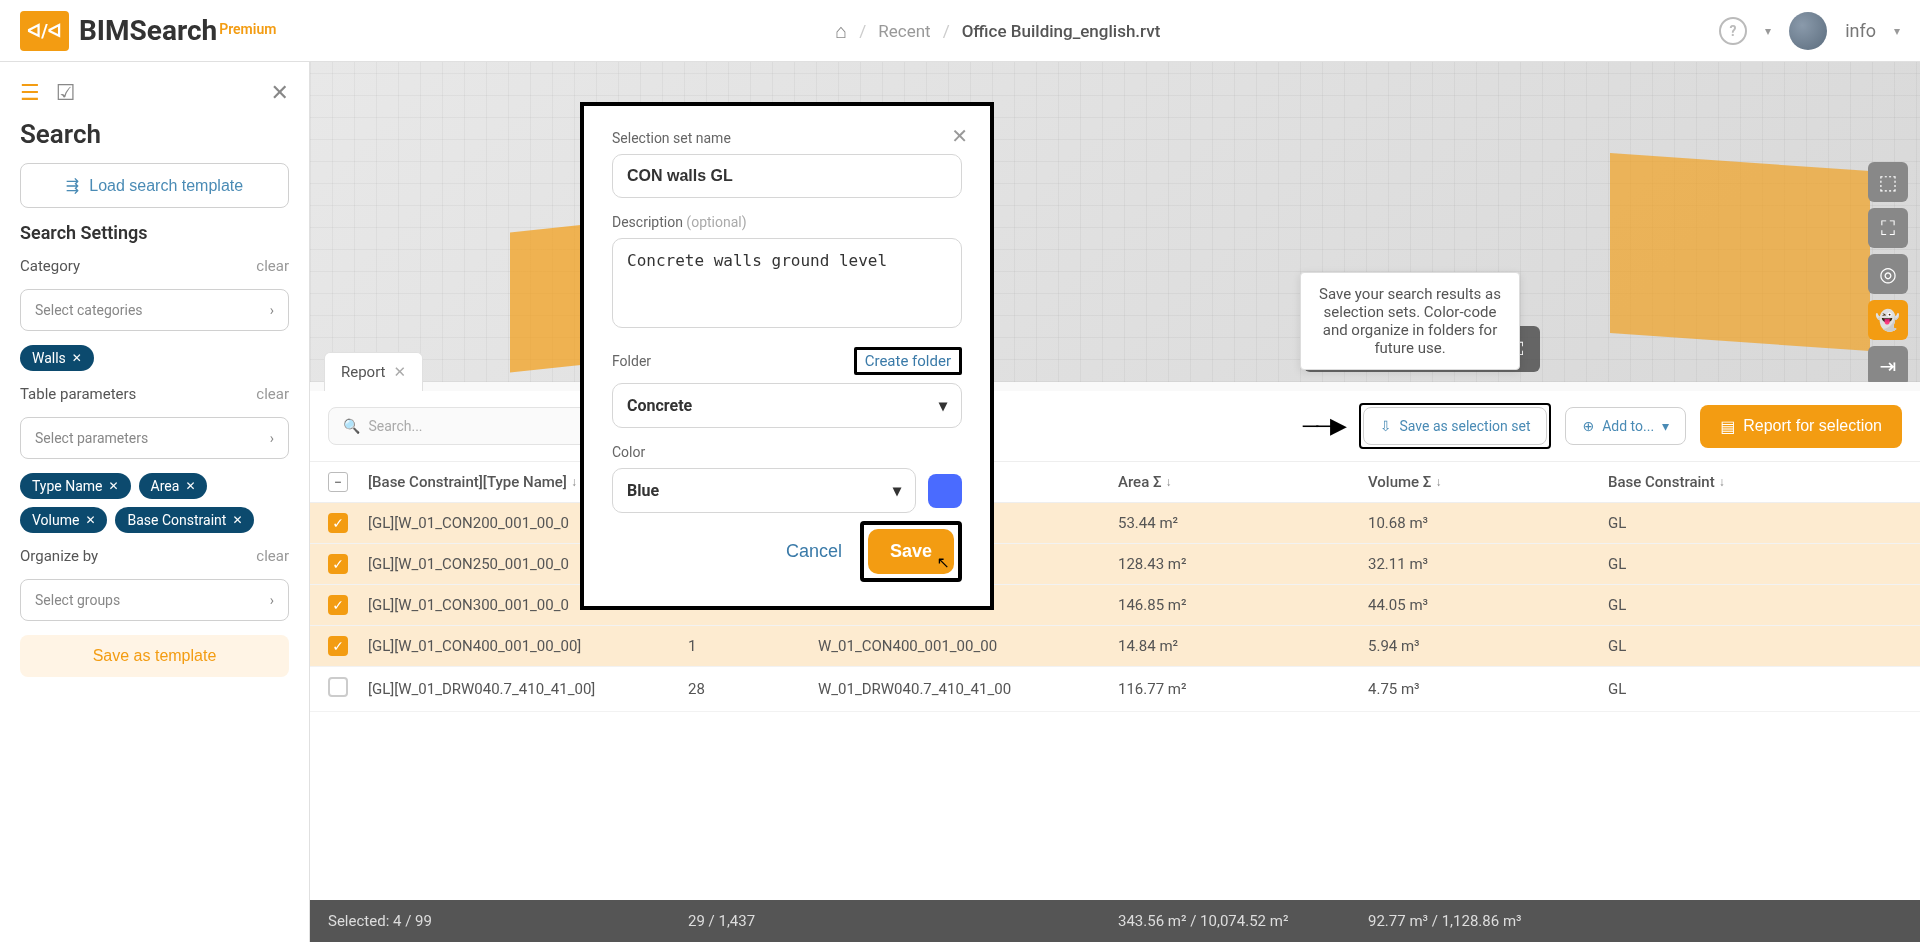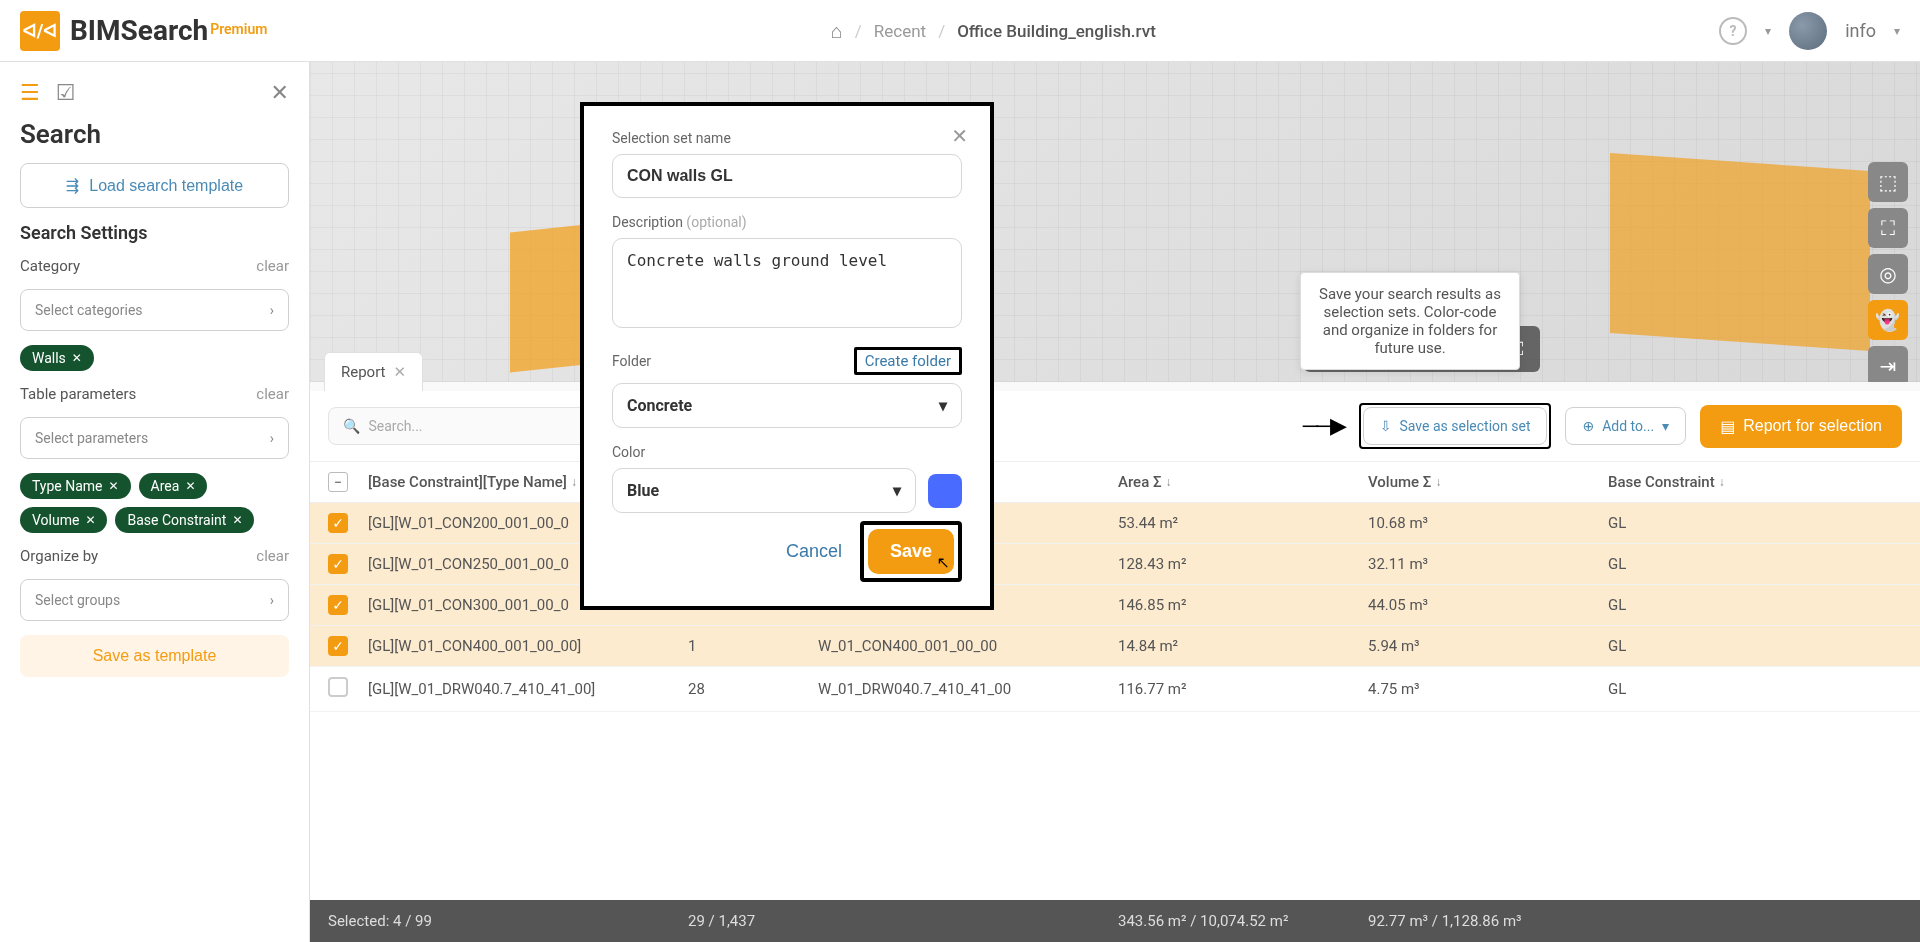--- a/index.html
+++ b/index.html
@@ -1,21 +1,21 @@
 <!DOCTYPE html>
 <html><head>
 <meta charset="utf-8">
 <style>
 * { box-sizing: border-box; margin: 0; padding: 0; }
 body { font-family: -apple-system, BlinkMacSystemFont, "Segoe UI", Roboto, sans-serif; font-size: 14px; color: #333; background: #f5f5f5; overflow: hidden; height: 942px; width: 1920px; position: relative; }
 
 
 .header { height: 62px; background: #fff; border-bottom: 1px solid #e0e0e0; display: flex; align-items: center; padding: 0 20px; }
 .logo-block { display: flex; align-items: center; gap: 10px; }
-.logo-sq { width: 40px; height: 40px; background: #f39c12; color: #fff; display: flex; align-items: center; justify-content: center; font-weight: bold; font-size: 18px; border-radius: 4px; text-align: right; }
+.logo-sq { width: 49px; height: 40px; background: #f39c12; color: #fff; display: flex; align-items: center; justify-content: center; font-weight: bold; font-size: 18px; border-radius: 4px; text-align: right; }
 .logo-text { font-size: 28px; font-weight: 700; color: #333; }
 .logo-sup { color: #f39c12; font-size: 14px; font-weight: 600; margin-left: 2px; position: relative; top: -6px; }
 .breadcrumb { flex: 1; display: flex; align-items: center; justify-content: center; gap: 12px; color: #999; font-size: 17px; }
 .breadcrumb .home-ic { font-size: 20px; color: #888; }
 .breadcrumb .sep { color: #ccc; }
 .breadcrumb .current { color: #555; font-weight: 500; }
 .header-right { display: flex; align-items: center; gap: 18px; }
 .help-ic { width: 28px; height: 28px; border: 2px solid #bbb; border-radius: 50%; display: flex; align-items: center; justify-content: center; color: #bbb; font-weight: bold; }
 .avatar { width: 38px; height: 38px; border-radius: 50%; background: radial-gradient(circle at 35% 35%, #8a9aab, #5b6c7d); }
 .user-label { font-size: 18px; color: #777; }
@@ -30,21 +30,21 @@
 .close-x { margin-left: auto; color: #888; font-size: 22px; cursor: pointer; }
 
 .sec-title { font-size: 26px; font-weight: 600; color: #333; }
 .btn-outline { border: 1px solid #d0d0d0; border-radius: 8px; background: #fff; padding: 12px; font-size: 16px; color: #4a8bb5; display: flex; align-items: center; justify-content: center; gap: 10px; cursor: pointer; width: 100%; }
 .label-row { display: flex; justify-content: space-between; align-items: center; font-size: 15px; }
 .label-row .lbl { color: #555; }
 .label-row .clear { color: #999; cursor: pointer; }
 .select-ctl { border: 1px solid #d0d0d0; border-radius: 8px; padding: 12px 14px; display: flex; justify-content: space-between; align-items: center; color: #888; cursor: pointer; background:#fff; }
 .chev { color: #888; }
 .chips { display: flex; flex-wrap: wrap; gap: 8px; }
-.chip { background: #14532d; color: #fff; padding: 5px 12px; border-radius: 14px; font-size: 14px; display: inline-flex; align-items: center; gap: 6px; }
+.chip { background: #0c4a6e; color: #fff; padding: 5px 12px; border-radius: 14px; font-size: 14px; display: inline-flex; align-items: center; gap: 6px; }
 .chip .x { font-size: 12px; }
 .btn-light { background: #fff4e5; color: #f39c12; border: none; padding: 12px; border-radius: 8px; font-size: 16px; cursor: pointer; width:100%; }
 .btn-orange { background: #f39c12; color: #fff; border: none; padding: 14px; border-radius: 8px; font-size: 17px; font-weight: 500; cursor: pointer; width:100%; }
 
 
 .content { flex: 1; display: flex; flex-direction: column; position: relative; }
 .viewer { height: 320px; background: linear-gradient(135deg, #e8e8e8, #d8d8d8); position: relative; overflow: hidden; }
 .viewer::before { content:""; position:absolute; inset:0; background-image: repeating-linear-gradient(0deg, rgba(0,0,0,0.04) 0 1px, transparent 1px 22px), repeating-linear-gradient(90deg, rgba(0,0,0,0.04) 0 1px, transparent 1px 22px); }
 .viewer .accent1 { position:absolute; bottom:18px; left:200px; width:160px; height:140px; background: rgba(243,156,18,0.7); transform: skewY(-6deg); }
 .viewer .accent2 { position:absolute; bottom:40px; right:50px; width:260px; height:180px; background: rgba(243,156,18,0.65); transform: skewY(4deg); }

